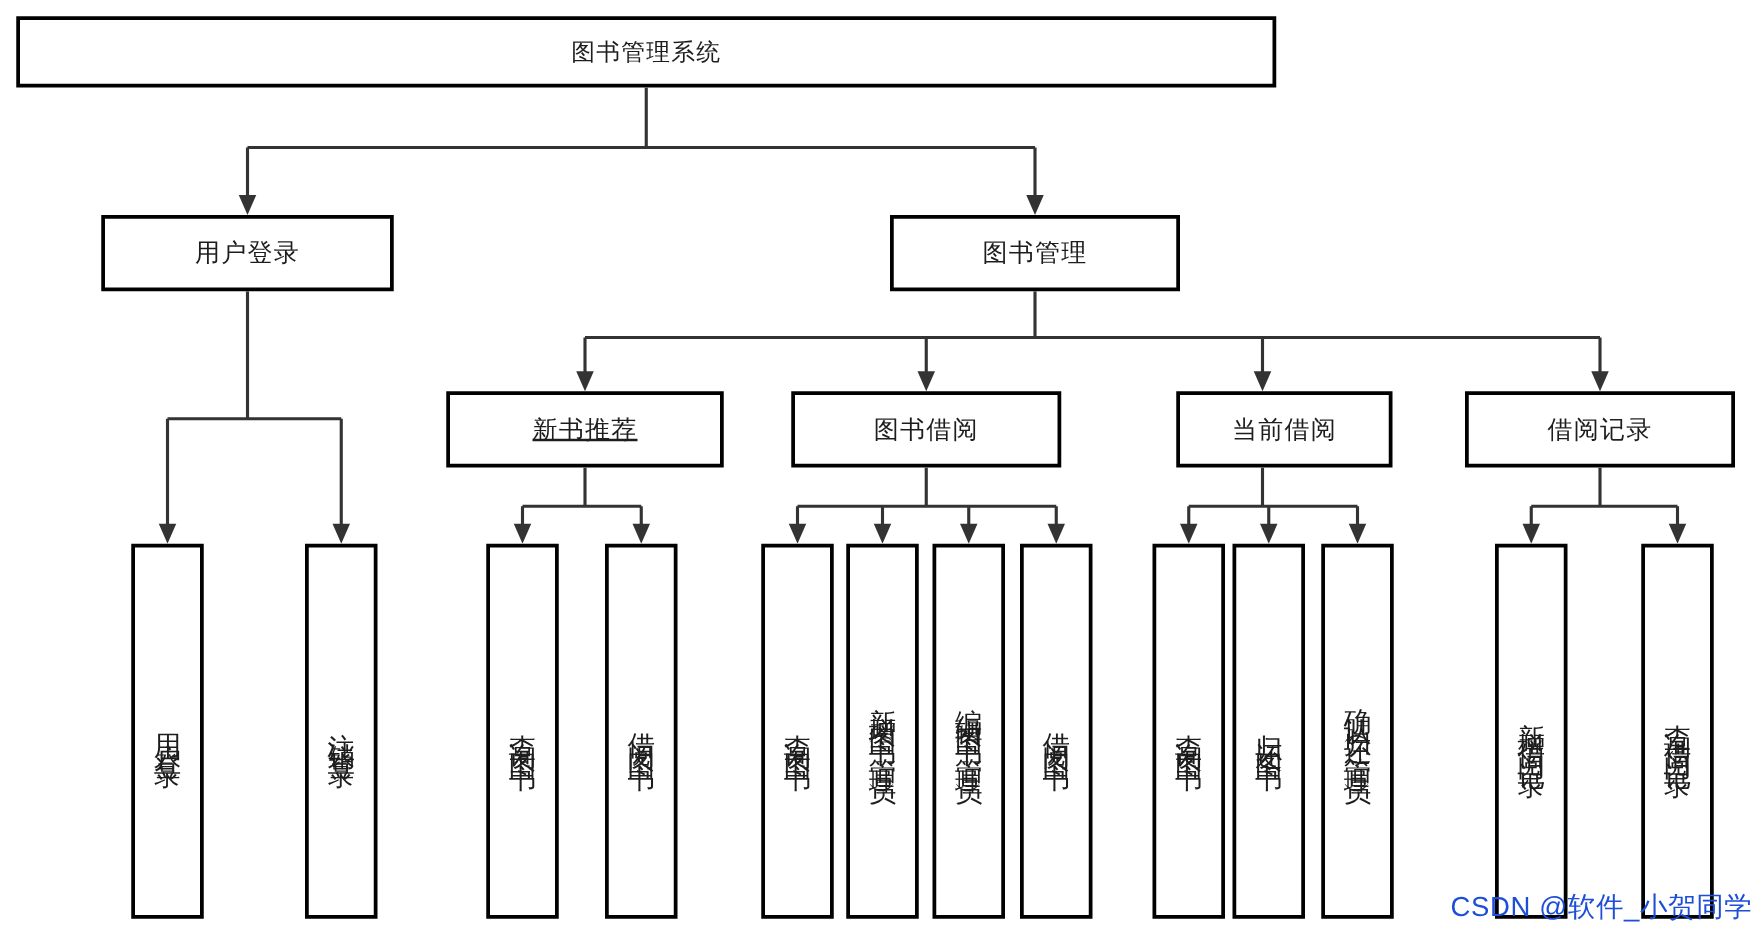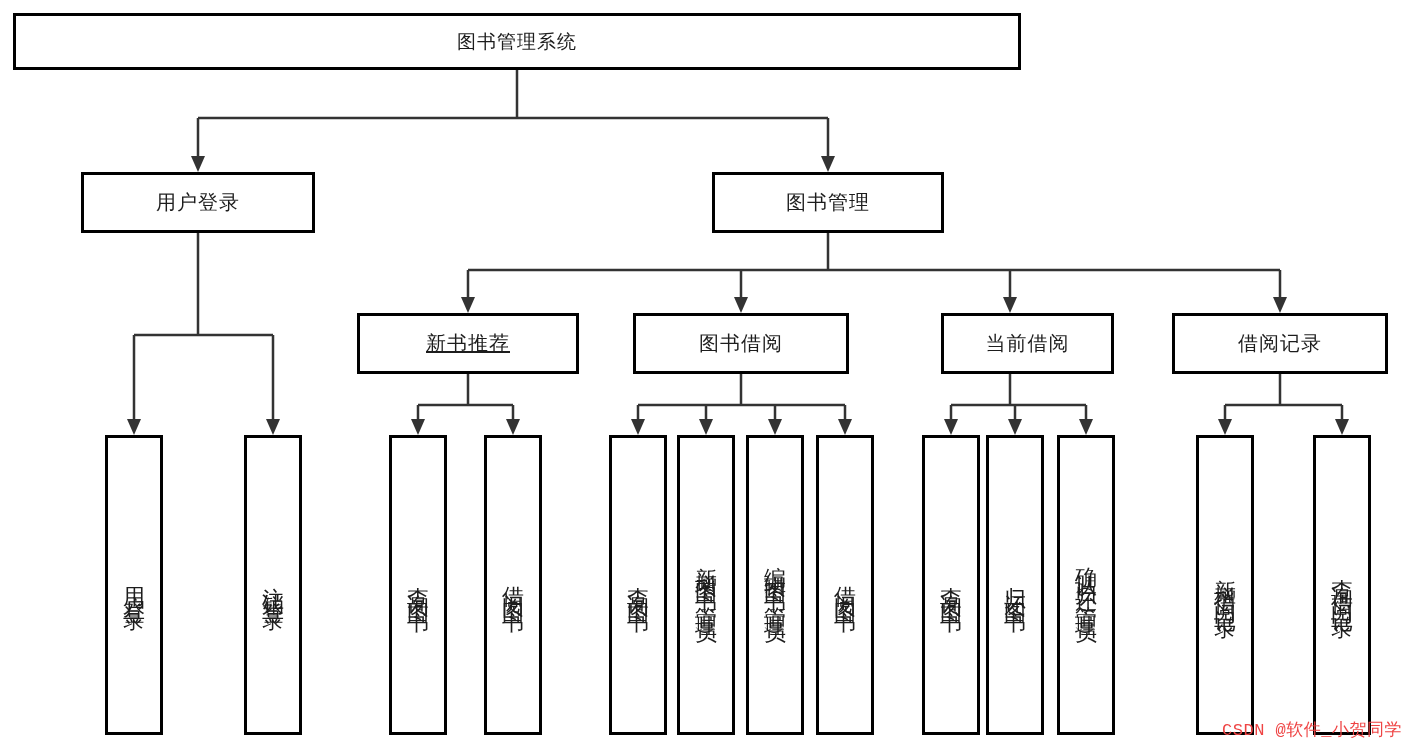--- a/index.html
+++ b/index.html
@@ -14,21 +14,21 @@
     display:flex;align-items:center;justify-content:center;text-align:center;
   }
   .h{font-size:20px;letter-spacing:1px;}
   .root{font-size:19px;letter-spacing:1px;}
   .v span{
     writing-mode:vertical-rl;text-orientation:mixed;
     font-size:22px;letter-spacing:8px;line-height:1;
   }
   .watermark{
     position:absolute;right:3px;bottom:6px;z-index:6;
-    font-size:17px;color:#ef4444;letter-spacing:0.5px;white-space:nowrap;font-family:Liberation Mono, monospace;
+    font-size:22px;color:#1d4ed8;letter-spacing:0.5px;white-space:nowrap;
   }
 </style>
 </head>
 <body>
 
 <div id="stage">
 
   <svg id="wires" width="1405" height="747" viewBox="0 0 1405 747">
     <g stroke="#333333" stroke-width="2.5" fill="none">
 

